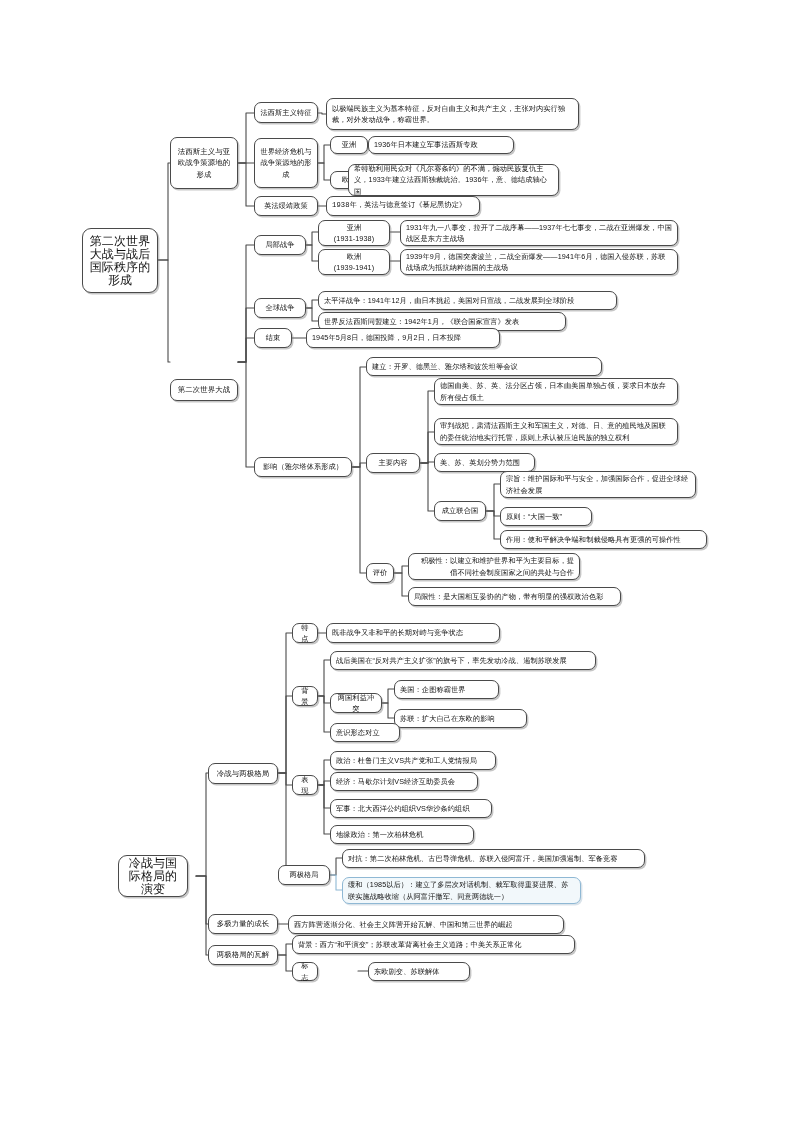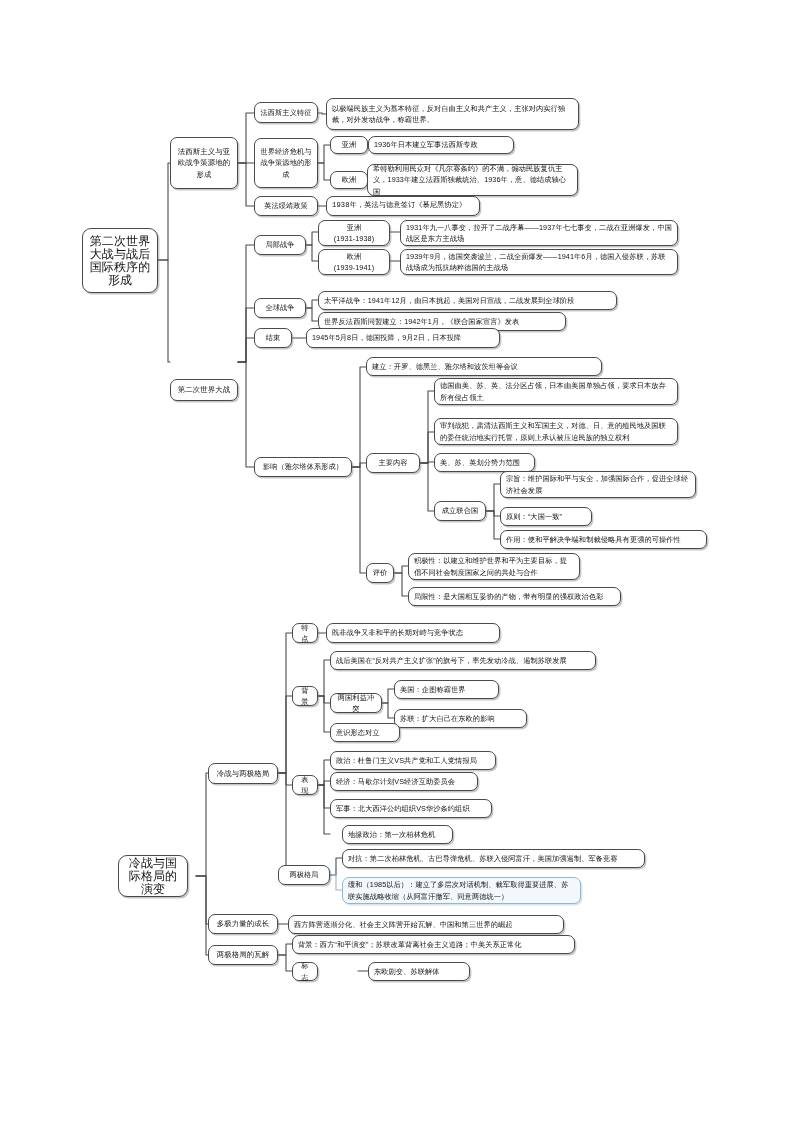--- a/index.html
+++ b/index.html
@@ -158,21 +158,21 @@
 
   <div class="node ctr" style="left:254px; top:102px; width:64px; height:21px;">法西斯主义特征</div>
   <div class="node" style="left:326px; top:98px; width:253px; height:32px;">以极端民族主义为基本特征，反对自由主义和共产主义，主张对内实行独裁，对外发动战争，称霸世界。</div>
 
   <div class="node ctr" style="left:254px; top:138px; width:64px; height:50px;">世界经济危机与战争策源地的形成</div>
 
   <div class="node ctr" style="left:330px; top:136px; width:38px; height:18px;">亚洲</div>
   <div class="node" style="left:368px; top:136px; width:146px; height:18px;">1936年日本建立军事法西斯专政</div>
 
   <div class="node ctr" style="left:330px; top:171px; width:38px; height:18px;">欧洲</div>
-  <div class="node" style="left:367px; top:164px; width:211px; height:32px;">希特勒利用民众对《凡尔赛条约》的不满，煽动民族复仇主义，1933年建立法西斯独裁统治。1936年，意、德结成轴心国</div>
+  <div class="node" style="left:348px; top:164px; width:211px; height:32px;">希特勒利用民众对《凡尔赛条约》的不满，煽动民族复仇主义，1933年建立法西斯独裁统治。1936年，意、德结成轴心国</div>
 
   <div class="node ctr" style="left:254px; top:196px; width:64px; height:20px;">英法绥靖政策</div>
   <div class="node" style="left:326px; top:196px; width:154px; height:20px;font-family:Liberation Mono, monospace;">1938年，英法与德意签订《慕尼黑协定》</div>
 
   <div class="node ctr" style="left:254px; top:235px; width:52px; height:20px;">局部战争</div>
 
   <div class="node ctr" style="left:318px; top:220px; width:72px; height:26px;">亚洲
 (1931-1938)</div>
   <div class="node" style="left:400px; top:220px; width:278px; height:26px;">1931年九一八事变，拉开了二战序幕——1937年七七事变，二战在亚洲爆发，中国战区是东方主战场</div>
 
@@ -196,21 +196,21 @@
   <div class="node" style="left:434px; top:378px; width:244px; height:27px;">德国由美、苏、英、法分区占领，日本由美国单独占领，要求日本放弃所有侵占领土</div>
   <div class="node" style="left:434px; top:418px; width:244px; height:27px;">审判战犯，肃清法西斯主义和军国主义，对德、日、意的殖民地及国联的委任统治地实行托管，原则上承认被压迫民族的独立权利</div>
   <div class="node" style="left:434px; top:453px; width:101px; height:19px;">美、苏、英划分势力范围</div>
 
   <div class="node ctr" style="left:434px; top:501px; width:52px; height:20px;">成立联合国</div>
   <div class="node" style="left:500px; top:471px; width:196px; height:27px;">宗旨：维护国际和平与安全，加强国际合作，促进全球经济社会发展</div>
   <div class="node" style="left:500px; top:507px; width:92px; height:19px;">原则：“大国一致”</div>
   <div class="node" style="left:500px; top:530px; width:207px; height:19px;">作用：使和平解决争端和制裁侵略具有更强的可操作性</div>
 
   <div class="node ctr" style="left:366px; top:563px; width:28px; height:20px;">评价</div>
-  <div class="node" style="left:408px; top:553px; width:172px; height:27px;">积极性：以建立和维护世界和平为主要目标，提倡不同社会制度国家之间的共处与合作</div>
+  <div class="node" style="left:408px; top:553px; width:172px; height:27px;text-align:right;">积极性：以建立和维护世界和平为主要目标，提倡不同社会制度国家之间的共处与合作</div>
   <div class="node" style="left:408px; top:587px; width:213px; height:19px;">局限性：是大国相互妥协的产物，带有明显的强权政治色彩</div>
 
   <div class="node root ctr" style="left:118px; top:855px; width:70px; height:42px;">冷战与国际格局的演变</div>
 
   <div class="node ctr mid" style="left:208px; top:763px; width:70px; height:21px;">冷战与两极格局</div>
 
   <div class="node ctr mid" style="left:208px; top:914px; width:70px; height:20px;">多极力量的成长</div>
 
   <div class="node ctr mid" style="left:208px; top:945px; width:70px; height:20px;">两极格局的瓦解</div>
 
@@ -223,21 +223,21 @@
   <div class="node ctr" style="left:330px; top:693px; width:52px; height:20px;">两国利益冲突</div>
   <div class="node" style="left:394px; top:680px; width:105px; height:19px;">美国：企图称霸世界</div>
   <div class="node" style="left:394px; top:709px; width:133px; height:19px;">苏联：扩大自己在东欧的影响</div>
 
   <div class="node" style="left:330px; top:723px; width:70px; height:19px;">意识形态对立</div>
 
   <div class="node ctr" style="left:292px; top:775px; width:26px; height:20px;">表现</div>
   <div class="node" style="left:330px; top:751px; width:166px; height:19px;">政治：杜鲁门主义VS共产党和工人党情报局</div>
   <div class="node" style="left:330px; top:772px; width:148px; height:19px;">经济：马歇尔计划VS经济互助委员会</div>
   <div class="node" style="left:330px; top:799px; width:162px; height:19px;">军事：北大西洋公约组织VS华沙条约组织</div>
-  <div class="node" style="left:330px; top:825px; width:111px; height:19px;margin-left:12px;">地缘政治：第一次柏林危机</div>
+  <div class="node" style="left:330px; top:825px; width:144px; height:19px;">地缘政治：第一次柏林危机</div>
 
   <div class="node ctr" style="left:278px; top:865px; width:52px; height:20px;">两极格局</div>
   <div class="node" style="left:342px; top:849px; width:303px; height:19px;">对抗：第二次柏林危机、古巴导弹危机、苏联入侵阿富汗，美国加强遏制、军备竞赛</div>
   <div class="node hlbox" style="left:342px; top:877px; width:239px; height:27px;">缓和（1985以后）：建立了多层次对话机制、裁军取得重要进展、苏联实施战略收缩（从阿富汗撤军、同意两德统一）</div>
 
   <div class="node" style="left:288px; top:915px; width:276px; height:19px;">西方阵营逐渐分化、社会主义阵营开始瓦解、中国和第三世界的崛起</div>
 
   <div class="node" style="left:292px; top:935px; width:283px; height:19px;">背景：西方“和平演变”；苏联改革背离社会主义道路；中美关系正常化</div>
 
   <div class="node ctr" style="left:292px; top:962px; width:26px; height:19px;">标志</div>

